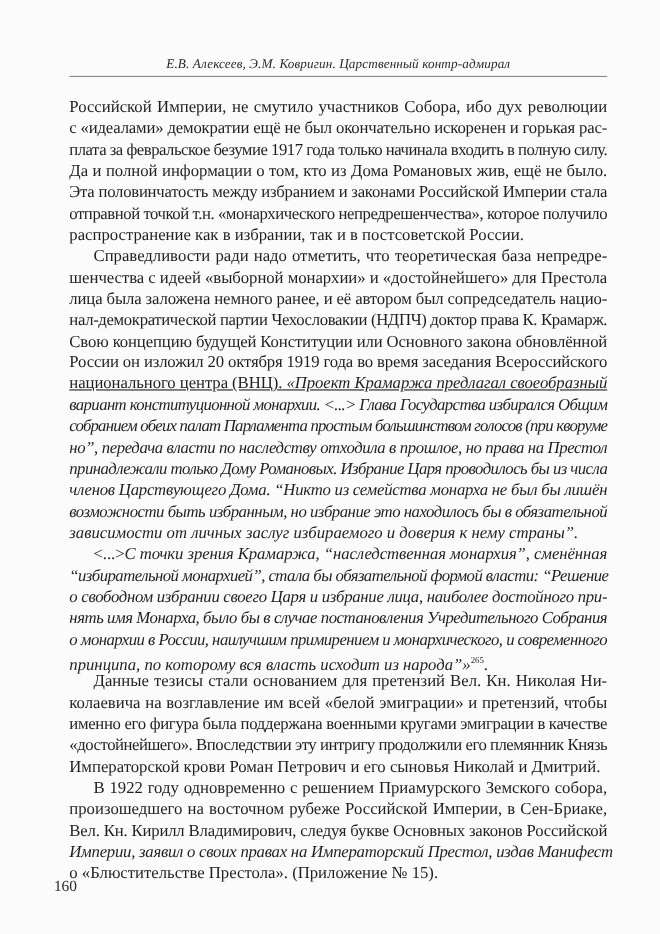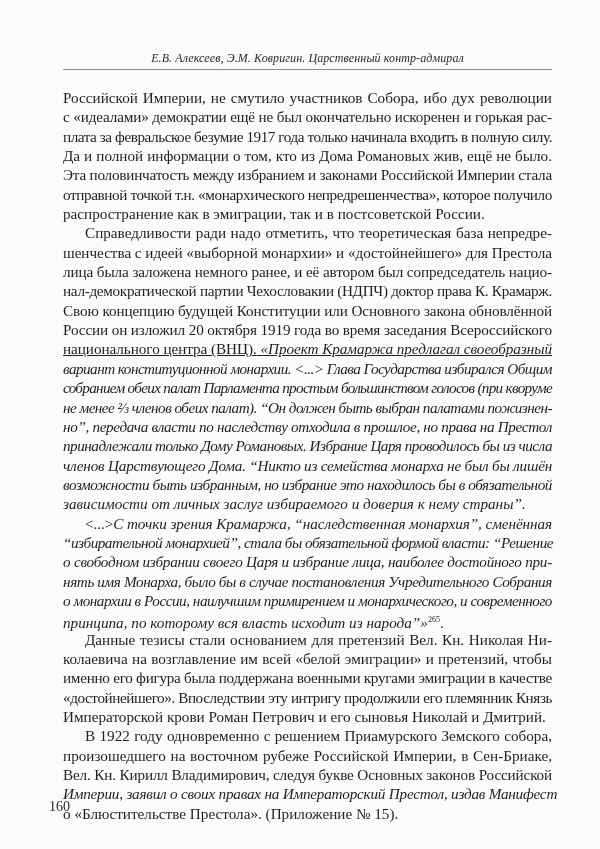--- a/index.html
+++ b/index.html
@@ -46,34 +46,33 @@
 
   <div class="body-text">
 
     <div>
       <span class="line">Российской Империи, не смутило участников Собора, ибо дух революции</span>
       <span class="line" style="letter-spacing: -0.153863px;">с «идеалами» демократии ещё не был окончательно искоренен и горькая рас-</span>
       <span class="line" style="letter-spacing: -0.439935px;">плата за февральское безумие 1917 года только начинала входить в полную силу.</span>
       <span class="line">Да и полной информации о том, кто из Дома Романовых жив, ещё не было.</span>
       <span class="line" style="letter-spacing: -0.218973px;">Эта половинчатость между избранием и законами Российской Империи стала</span>
       <span class="line" style="letter-spacing: -0.392103px;">отправной точкой т.н. «монархического непредрешенчества», которое получило</span>
-      <span class="line last">распространение как в эмиграции, так и в постсоветской России.</span>
+      <span class="line last">распространение как в избрании, так и в постсоветской России.</span>
     </div>
 
     <div>
       <span class="line indent">Справедливости ради надо отметить, что теоретическая база непредре-</span>
       <span class="line" style="letter-spacing: -0.0367647px;">шенчества с идеей «выборной монархии» и «достойнейшего» для Престола</span>
       <span class="line" style="letter-spacing: -0.10395px;">лица была заложена немного ранее, и её автором был сопредседатель нацио-</span>
       <span class="line" style="letter-spacing: -0.305898px;">нал-демократической партии Чехословакии (НДПЧ) доктор права К. Крамарж.</span>
       <span class="line" style="letter-spacing: -0.105177px;">Свою концепцию будущей Конституции или Основного закона обновлённой</span>
       <span class="line" style="letter-spacing: -0.129123px;">России он изложил 20 октября 1919 года во время заседания Всероссийского</span>
       <span class="line" style="letter-spacing: -0.0534049px; text-decoration: underline;"><span>национального центра (ВНЦ).</span><span class="it"> «Проект Крамаржа предлагал своеобразный</span></span>
       <span class="line it" style="letter-spacing: -0.537671px;">вариант конституционной монархии. &lt;...&gt; Глава Государства избирался Общим</span>
       <span class="line it" style="letter-spacing: -0.699535px;">собранием обеих палат Парламента простым большинством голосов (при кворуме</span>
-      <span class="line it" style="letter-spacing: -0.531036px;">не менее ⅔ членов обеих палат). “Он должен быть выбран палатами пожизнен-</span>
       <span class="line it" style="letter-spacing: -0.342272px;">но”, передача власти по наследству отходила в прошлое, но права на Престол</span>
       <span class="line it" style="letter-spacing: -0.497432px;">принадлежали только Дому Романовых. Избрание Царя проводилось бы из числа</span>
       <span class="line it" style="letter-spacing: -0.213089px;">членов Царствующего Дома. “Никто из семейства монарха не был бы лишён</span>
       <span class="line it" style="letter-spacing: -0.42947px;">возможности быть избранным, но избрание это находилось бы в обязательной</span>
       <span class="line it last">зависимости от личных заслуг избираемого и доверия к нему страны”.</span>
     </div>
 
     <div>
       <span class="line indent" style="letter-spacing: -0.071733px;"><span>&lt;...&gt;</span><span class="it">С точки зрения Крамаржа, “наследственная монархия”, сменённая</span></span>
       <span class="line it" style="letter-spacing: -0.486136px;">“избирательной монархией”, стала бы обязательной формой власти: “Решение</span>

